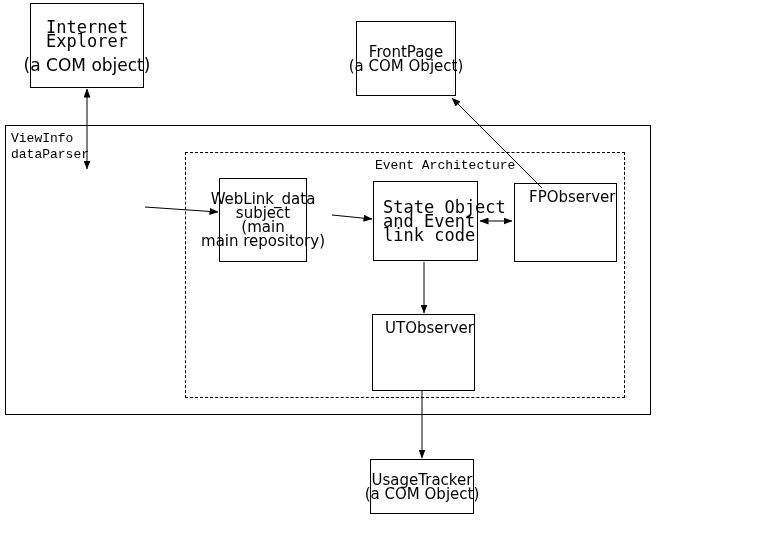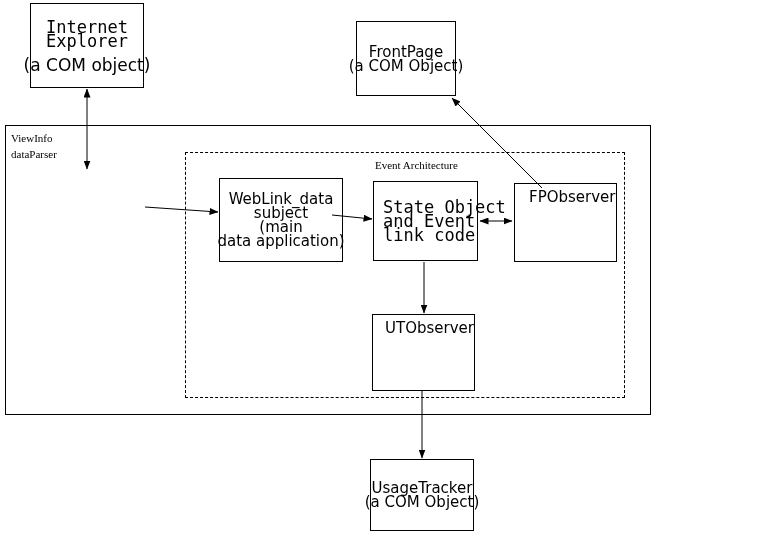--- a/index.html
+++ b/index.html
@@ -54,22 +54,22 @@
   }
   .dashed-container {
     position: absolute;
     border: 1px dashed #000000;
     background: transparent;
     box-sizing: border-box;
     z-index: 1;
   }
   .free-label {
     position: absolute;
-    font-family: Liberation Serif, serif;
-    font-size: 11px;
+    font-family: Liberation Mono, monospace;
+    font-size: 13px;
     line-height: 15px;
     color: #000000;
     white-space: pre;
     z-index: 2;
   }
   #edges {
     position: absolute;
     left: 0;
     top: 0;
     width: 774px;
@@ -103,42 +103,42 @@
     <span class="gap"></span>
     <span class="line" style="font-family:'DejaVu Sans',sans-serif;">(a COM object)</span>
   </div>
 
   <div class="node sans" style="left:356px; top:21px; width:100px; height:75px;">
     <span class="line">FrontPage</span>
     <span class="line">(a COM Object)</span>
   </div>
 
 
-  <div class="node sans" style="left:219px; top:178px; width:124px; height:84px;">
+  <div class="node sans" style="left:219px; top:178px; width:88px; height:84px;">
     <span class="line">WebLink_data</span>
     <span class="line">subject</span>
     <span class="line">(main</span>
-    <span class="line">data application)</span>
+    <span class="line">main repository)</span>
   </div>
 
   <div class="node mono" style="left:373px; top:181px; width:105px; height:80px; align-items:flex-start; padding-left:9px;">
     <span class="line" style="text-align:left;">State Object</span>
     <span class="line" style="text-align:left;">and Event</span>
     <span class="line" style="text-align:center;">link code</span>
   </div>
 
   <div class="node sans node-topleft" style="left:514px; top:183px; width:103px; height:79px; padding-left:14px;">
     <span class="line">FPObserver</span>
   </div>
 
   <div class="node sans node-topleft" style="left:372px; top:314px; width:103px; height:77px;align-items:flex-end;">
     <span class="line">UTObserver</span>
   </div>
 
-  <div class="node sans" style="left:370px; top:459px; width:104px; height:72px;">
+  <div class="node sans" style="left:370px; top:459px; width:104px; height:55px;">
     <span class="line">UsageTracker</span>
     <span class="line">(a COM Object)</span>
   </div>
 
   <svg id="edges" viewBox="0 0 774 559" width="774" height="559">
     <defs>
       <marker id="arrowhead" markerWidth="9" markerHeight="7" refX="8.5" refY="3.5" orient="auto" markerUnits="userSpaceOnUse">
         <polygon points="0 0, 9 3.5, 0 7" fill="#000000"></polygon>
       </marker>
       <marker id="arrowtail" markerWidth="9" markerHeight="7" refX="0.5" refY="3.5" orient="auto" markerUnits="userSpaceOnUse">

